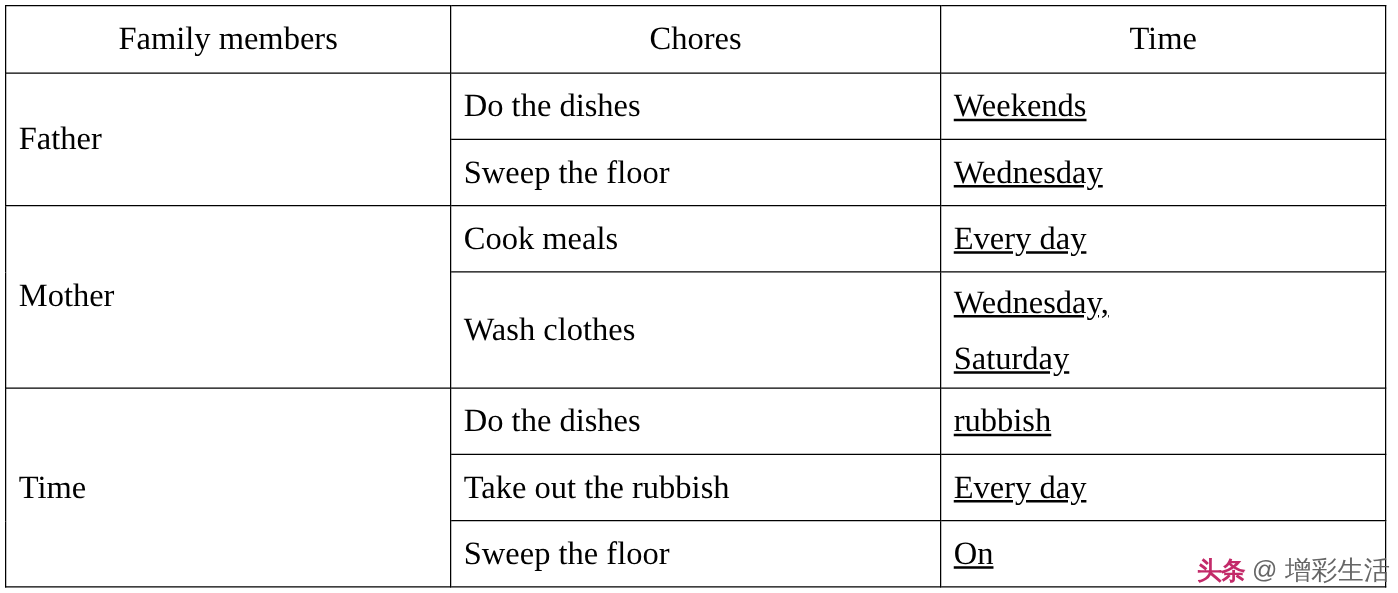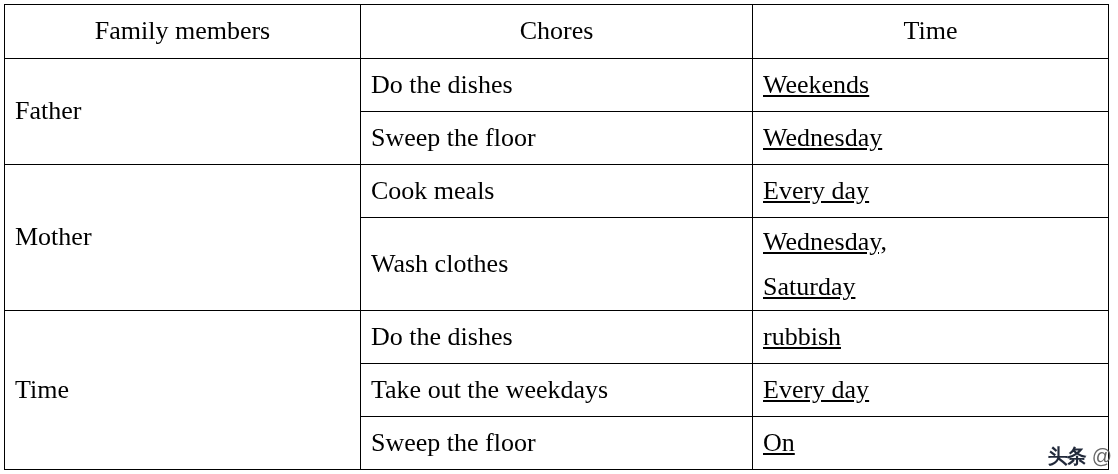--- a/index.html
+++ b/index.html
@@ -83,21 +83,21 @@
     font-family: "Liberation Sans", "DejaVu Sans", sans-serif;
     font-size: 21px;
     color: #5a5a5a;
     opacity: 0.92;
     pointer-events: none;
   }
   .wm-logo {
     display: inline-block;
     font-weight: bold;
     font-size: 20px;
-    color: #0f172a;
+    color: #be185d;
     letter-spacing: -1px;
   }
   .wm-at {
     font-size: 20px;
     color: #5a5a5a;
   }
 </style>
 </head>
 <body>
 
@@ -138,28 +138,29 @@
           <span class="time-line">Saturday</span>
         </td>
       </tr>
 
       <tr>
         <td class="member" rowspan="3">Time</td>
         <td class="chore">Do the dishes</td>
         <td class="time">rubbish</td>
       </tr>
       <tr>
-        <td class="chore">Take out the weekdays</td>
+        <td class="chore">Take out the rubbish</td>
         <td class="time">Every day</td>
       </tr>
       <tr>
         <td class="chore">Sweep the floor</td>
         <td class="time">On</td>
       </tr>
     </tbody>
   </table>
 
   <div class="watermark">
     <span class="wm-logo">头条</span>
     <span class="wm-at">@</span>
+    <span>增彩生活</span>
   </div>
 
 </div>
 
 </body></html>

